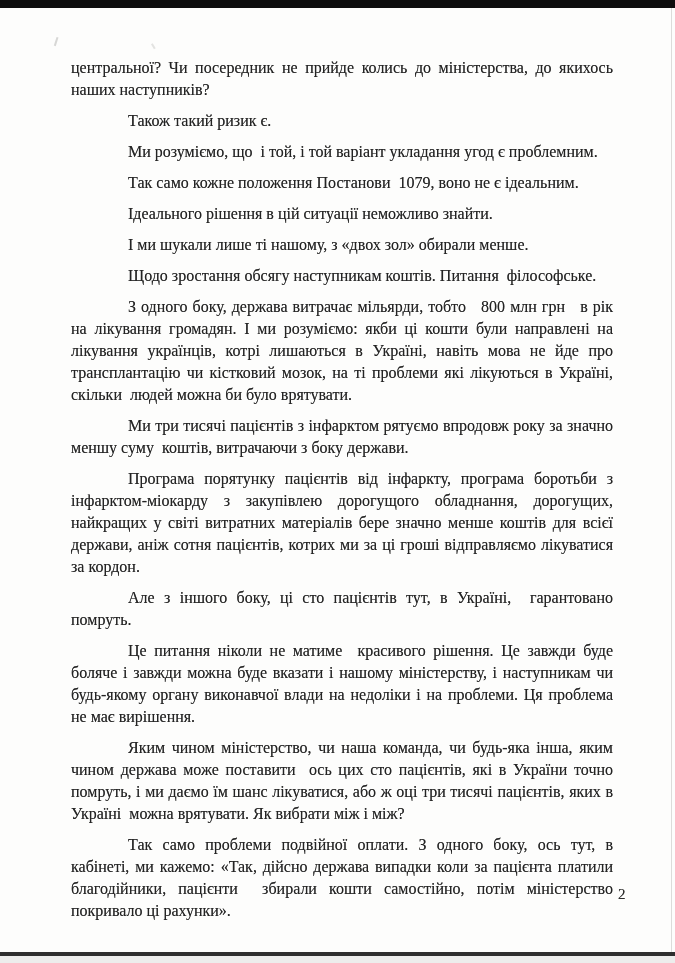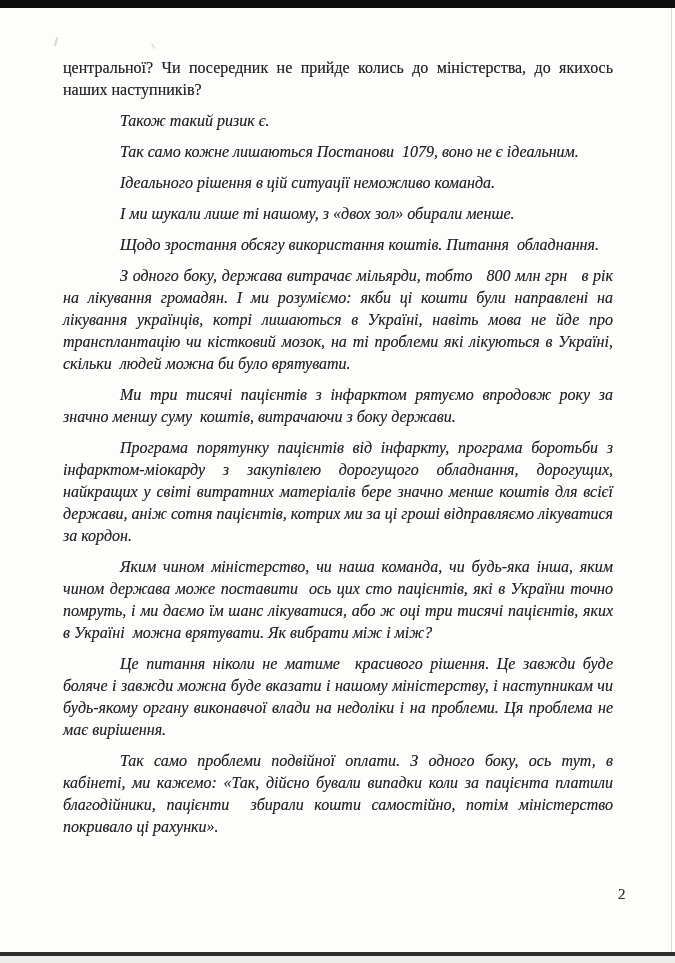--- a/index.html
+++ b/index.html
@@ -59,32 +59,31 @@
     transform: rotate(-30deg);
   }
   
   .doc-body {
     position: absolute;
     left: 63px;
     top: 57px;
     width: 550px;
   }
   .para {
-    margin: 0 0 9px 0;
+    margin: 0 0 9px 8px;
     font-size: 16px;
     line-height: 22px;
     color: #242424;
     text-align: justify;
     text-align-last: left;
     white-space: pre-wrap;
     text-shadow: 0 0 0.5px rgba(40,40,40,0.55);
   }
   .para.indent {
     text-indent: 57px;
-    font-style: italic;
   }
   .page-number {
     position: absolute;
     left: 618px;
     top: 886px;
     font-size: 15px;
     color: #2c2c2c;
     text-shadow: 0 0 0.5px rgba(40,40,40,0.5);
   }
 </style>
@@ -93,30 +92,32 @@
 
 <div class="scan-page">
   <div class="edge-top"></div>
 
   <div class="pencil-mark-1"></div>
   <div class="pencil-mark-2"></div>
 
   <div class="doc-body">
       <p class="para">центральної? Чи посередник не прийде колись до міністерства, до якихось наших наступників?</p>
       <p class="para indent">Також такий ризик є.</p>
-      <p class="para indent">Так само кожне лишаються Постанови  1079, воно не є ідеальним.</p>
-      <p class="para indent">Ідеального рішення в цій ситуації неможливо команда.</p>
+      <p class="para indent">Ми розуміємо, що  і той, і той варіант укладання угод є проблемним.</p>
+      <p class="para indent">Так само кожне положення Постанови  1079, воно не є ідеальним.</p>
+      <p class="para indent">Ідеального рішення в цій ситуації неможливо знайти.</p>
       <p class="para indent">І ми шукали лише ті нашому, з «двох зол» обирали менше.</p>
-      <p class="para indent">Щодо зростання обсягу використання коштів. Питання  обладнання.</p>
+      <p class="para indent">Щодо зростання обсягу наступникам коштів. Питання  філософське.</p>
       <p class="para indent">З одного боку, держава витрачає мільярди, тобто   800 млн грн   в рік на лікування громадян. І ми розуміємо: якби ці кошти були направлені на лікування українців, котрі лишаються в Україні, навіть мова не йде про трансплантацію чи кістковий мозок, на ті проблеми які лікуються в Україні,  скільки  людей можна би було врятувати.</p>
       <p class="para indent">Ми три тисячі пацієнтів з інфарктом рятуємо впродовж року за значно меншу суму  коштів, витрачаючи з боку держави.</p>
       <p class="para indent">Програма порятунку пацієнтів від інфаркту, програма боротьби з інфарктом-міокарду з закупівлею дорогущого обладнання, дорогущих, найкращих у світі витратних матеріалів бере значно менше коштів для всієї держави, аніж сотня пацієнтів, котрих ми за ці гроші відправляємо лікуватися за кордон.</p>
+      <p class="para indent">Але з іншого боку, ці сто пацієнтів тут, в Україні,  гарантовано помруть.</p>
+      <p class="para indent">Це питання ніколи не матиме  красивого рішення. Це завжди буде боляче і завжди можна буде вказати і нашому міністерству, і наступникам чи будь-якому органу виконавчої влади на недоліки і на проблеми. Ця проблема не має вирішення.</p>
       <p class="para indent">Яким чином міністерство, чи наша команда, чи будь-яка інша, яким чином держава може поставити  ось цих сто пацієнтів, які в України точно помруть, і ми даємо їм шанс лікуватися, або ж оці три тисячі пацієнтів, яких в Україні  можна врятувати. Як вибрати між і між?</p>
-      <p class="para indent">Це питання ніколи не матиме  красивого рішення. Це завжди буде боляче і завжди можна буде вказати і нашому міністерству, і наступникам чи будь-якому органу виконавчої влади на недоліки і на проблеми. Ця проблема не має вирішення.</p>
-      <p class="para indent">Так само проблеми подвійної оплати. З одного боку, ось тут, в кабінеті, ми кажемо: «Так, дійсно бували випадки коли за пацієнта платили благодійники, пацієнти  збирали кошти самостійно, потім міністерство покривало ці рахунки».</p>
+      <p class="para indent">Так само проблеми подвійної оплати. З одного боку, ось тут, в кабінеті, ми кажемо: «Так, дійсно держава випадки коли за пацієнта платили благодійники, пацієнти  збирали кошти самостійно, потім міністерство покривало ці рахунки».</p>
     </div>
 
   <div class="page-number">2</div>
 
   <div class="edge-right-shadow"></div>
   <div class="edge-bottom-line"></div>
   <div class="edge-bottom-fill"></div>
 </div>
 
 </body></html>

